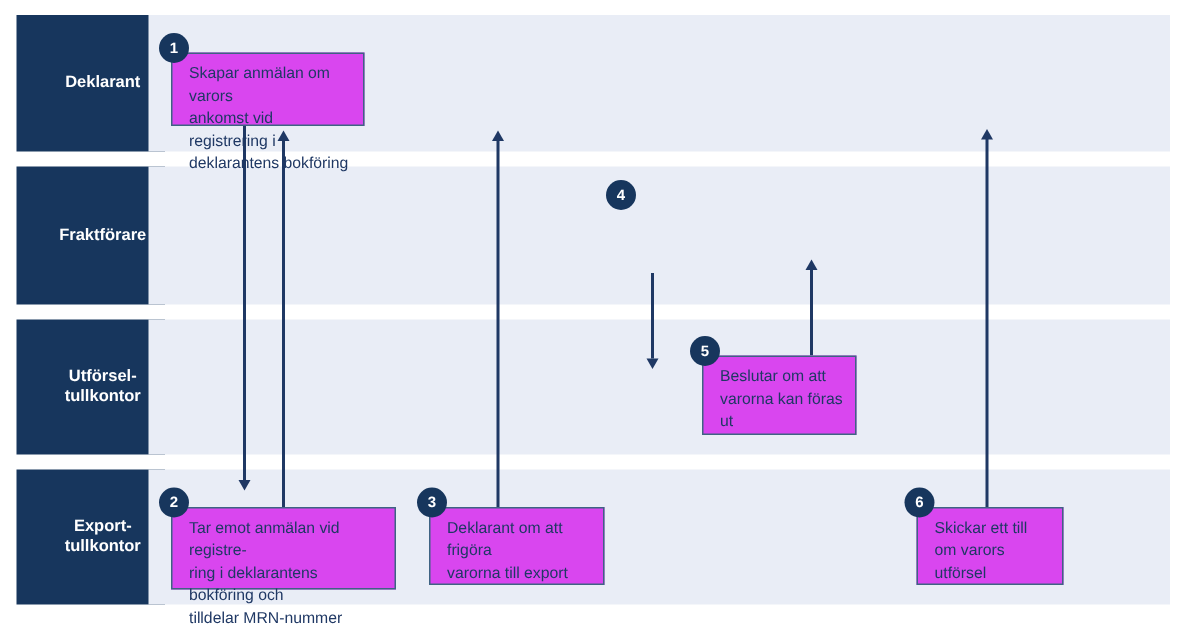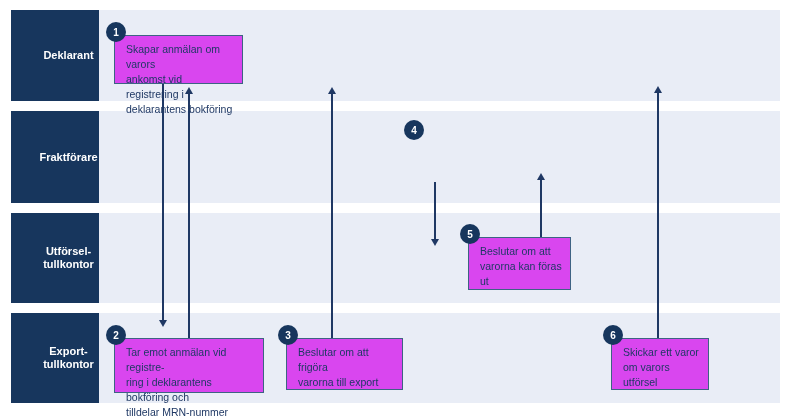--- a/index.html
+++ b/index.html
@@ -99,29 +99,29 @@
     <div>Skapar anmälan om varors</div>
     <div>ankomst vid registrering i</div>
     <div>deklarantens bokföring</div>
   </div>
   <div class="step-box b2">
     <div>Tar emot anmälan vid registre-</div>
     <div>ring i deklarantens bokföring och</div>
     <div>tilldelar MRN-nummer</div>
   </div>
   <div class="step-box b3">
-    <div>Beslutar om att frigöra</div>
+    <div>Deklarant om att frigöra</div>
     <div>varorna till export</div>
   </div>
   <div class="step-box b5">
     <div>Beslutar om att</div>
     <div>varorna kan föras ut</div>
   </div>
   <div class="step-box b6">
-    <div>Skickar ett varor</div>
+    <div>Skickar ett till</div>
     <div>om varors utförsel</div>
   </div>
 
   <div class="badge c1">1</div>
   <div class="badge c2">2</div>
   <div class="badge c3">3</div>
   <div class="badge c4">4</div>
   <div class="badge c5">5</div>
   <div class="badge c6">6</div>
 

